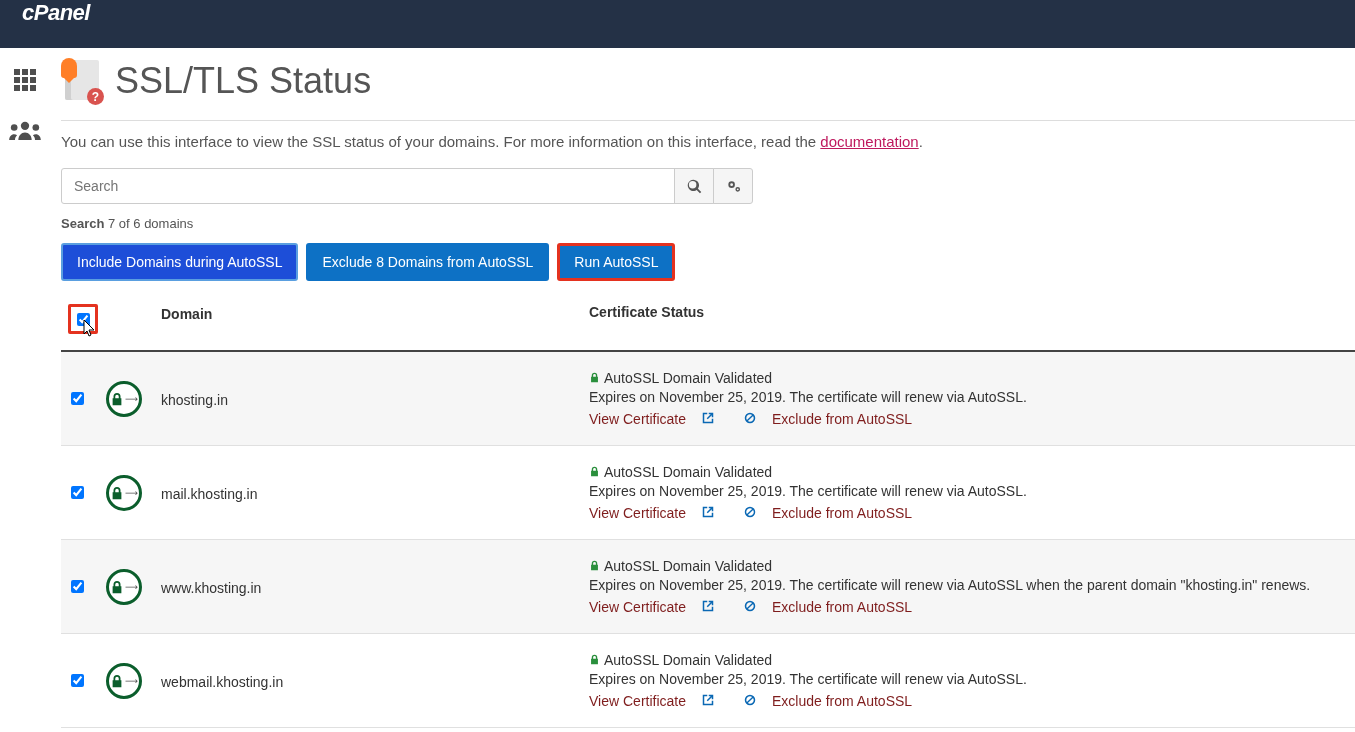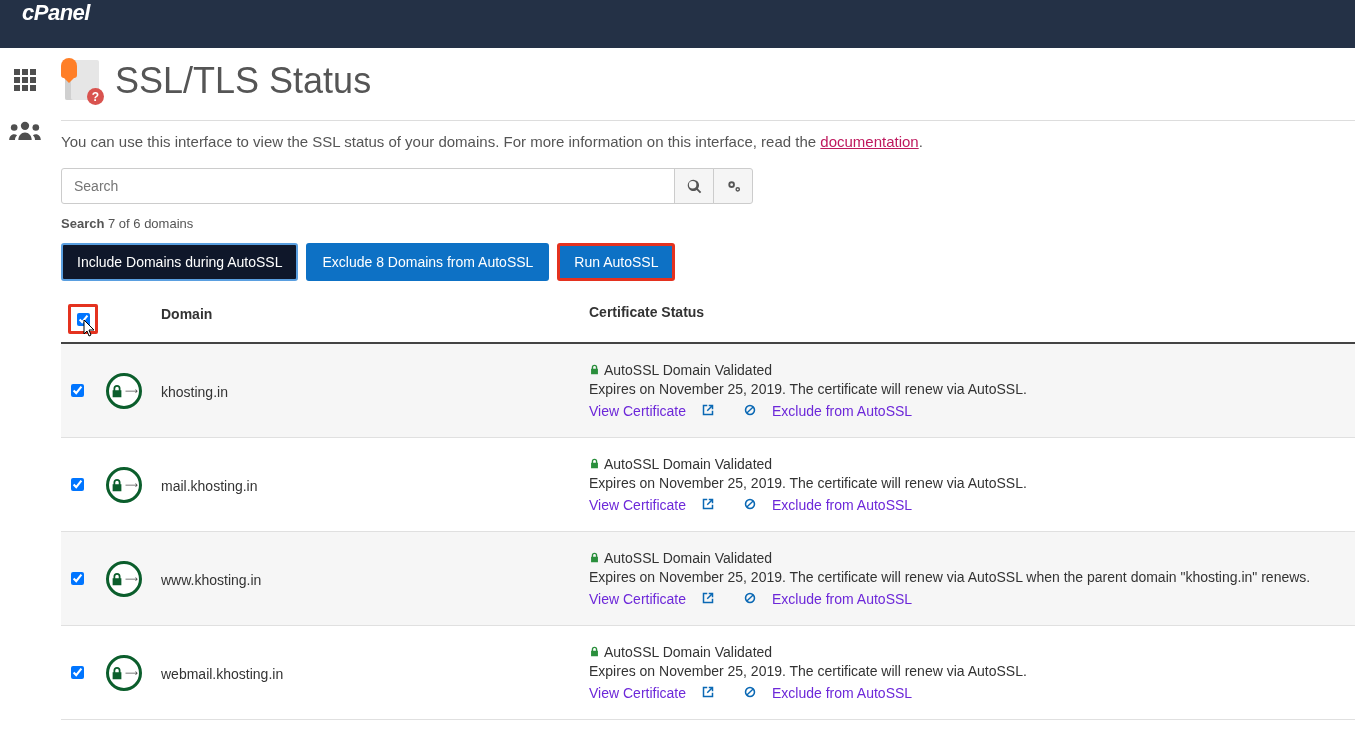--- a/index.html
+++ b/index.html
@@ -21,43 +21,43 @@
 .intro { font-size: 15px; margin-bottom: 18px; }
 .intro a { color: #be185d; text-decoration: underline; }
 .search-row { display: flex; margin-bottom: 12px; }
 .search-input { width: 614px; height: 36px; border: 1px solid #ccc; border-radius: 3px 0 0 3px; padding: 12px 12px; font-size: 14px; }
 .sq-btn { width: 40px; height: 36px; border: 1px solid #ccc; background: #f5f5f5; display:flex; align-items:center; justify-content:center; margin-left:-1px; cursor:pointer; }
 .sq-btn svg { fill: #555; }
 .sq-btn.last { border-radius: 0 3px 3px 0; }
 .showing { font-size: 13px; margin-bottom: 12px; }
 .btn-row { display: flex; gap: 8px; margin-bottom: 14px; }
 .btn { padding: 9px 14px; border-radius: 3px; cursor: pointer; font-size: 14px; border: 2px solid transparent; color: #fff; }
-.btn-include { background: #0f172a; border: 2px solid #5a9fe0; }
+.btn-include { background: #1d4ed8; border: 2px solid #5a9fe0; }
 .btn-exclude { background: #0d71c5; border: 2px solid #0d71c5; }
 .btn-run { background: #0d71c5; border: 3px solid #e4321f; padding: 0 14px; }
 .table { width: 100%; }
-.thead { display: flex; border-bottom: 2px solid #444; padding: 9px 0 8px; font-weight: bold; color:#333; }
+.thead { display: flex; border-bottom: 2px solid #444; padding: 9px 0 16px; font-weight: bold; color:#333; }
 .col-check { width: 45px; display:flex; align-items:center; justify-content:flex-start; padding-left:10px; position:relative; }
 .col-icon { width: 55px; }
 .col-domain { width: 428px; padding-top: 2px;}
 .col-status { flex: 1; }
 .select-all-box { border: 3px solid #e4321f; width: 30px; height: 30px; display:flex; align-items:center; justify-content:center; position:relative; margin-left:-3px; border-radius:2px; }
 .select-all-box input { cursor: pointer; }
 .cursor { position: absolute; top: 12px; left: 12px; font-size: 14px; color:#000; pointer-events:none; }
 .row { display: flex; align-items: center; padding: 18px 0; border-bottom: 1px solid #e0e0e0; }
 .row:nth-child(odd) { background: #f6f6f6; }
 .domain-name { color: #333; }
 .lock-circle { width: 36px; height: 36px; border: 3px solid #0b5e2c; border-radius: 50%; background:#fff; display:flex; align-items:center; justify-content:center; }
 .lock-circle svg { width: 14px; fill: #0b5e2c; }
 .lock-circle .key { font-size: 9px; margin-left: 1px; }
 .status-line { margin-bottom: 3px; display:flex; gap:4px; color:#333; }
 .green-lock svg { width: 11px; fill: #2a8f3c; }
 .status-desc { margin-bottom: 6px; color:#333; }
 .action-links { display: flex; gap: 30px; }
-.action-links a { color: #6d28d9; text-decoration: none; display:flex; align-items:center; gap:16px; }
+.action-links a { color: #7f1d1d; text-decoration: none; display:flex; align-items:center; gap:16px; }
 .action-links svg { width: 12px; height: 12px; fill: #0a68b4; }
 input[type=checkbox] { cursor: pointer; width:13px; height:13px; }
 </style>
 </head>
 <body>
 
 <div class="top-bar">
   <div class="logo">cPanel</div>
 </div>
 

